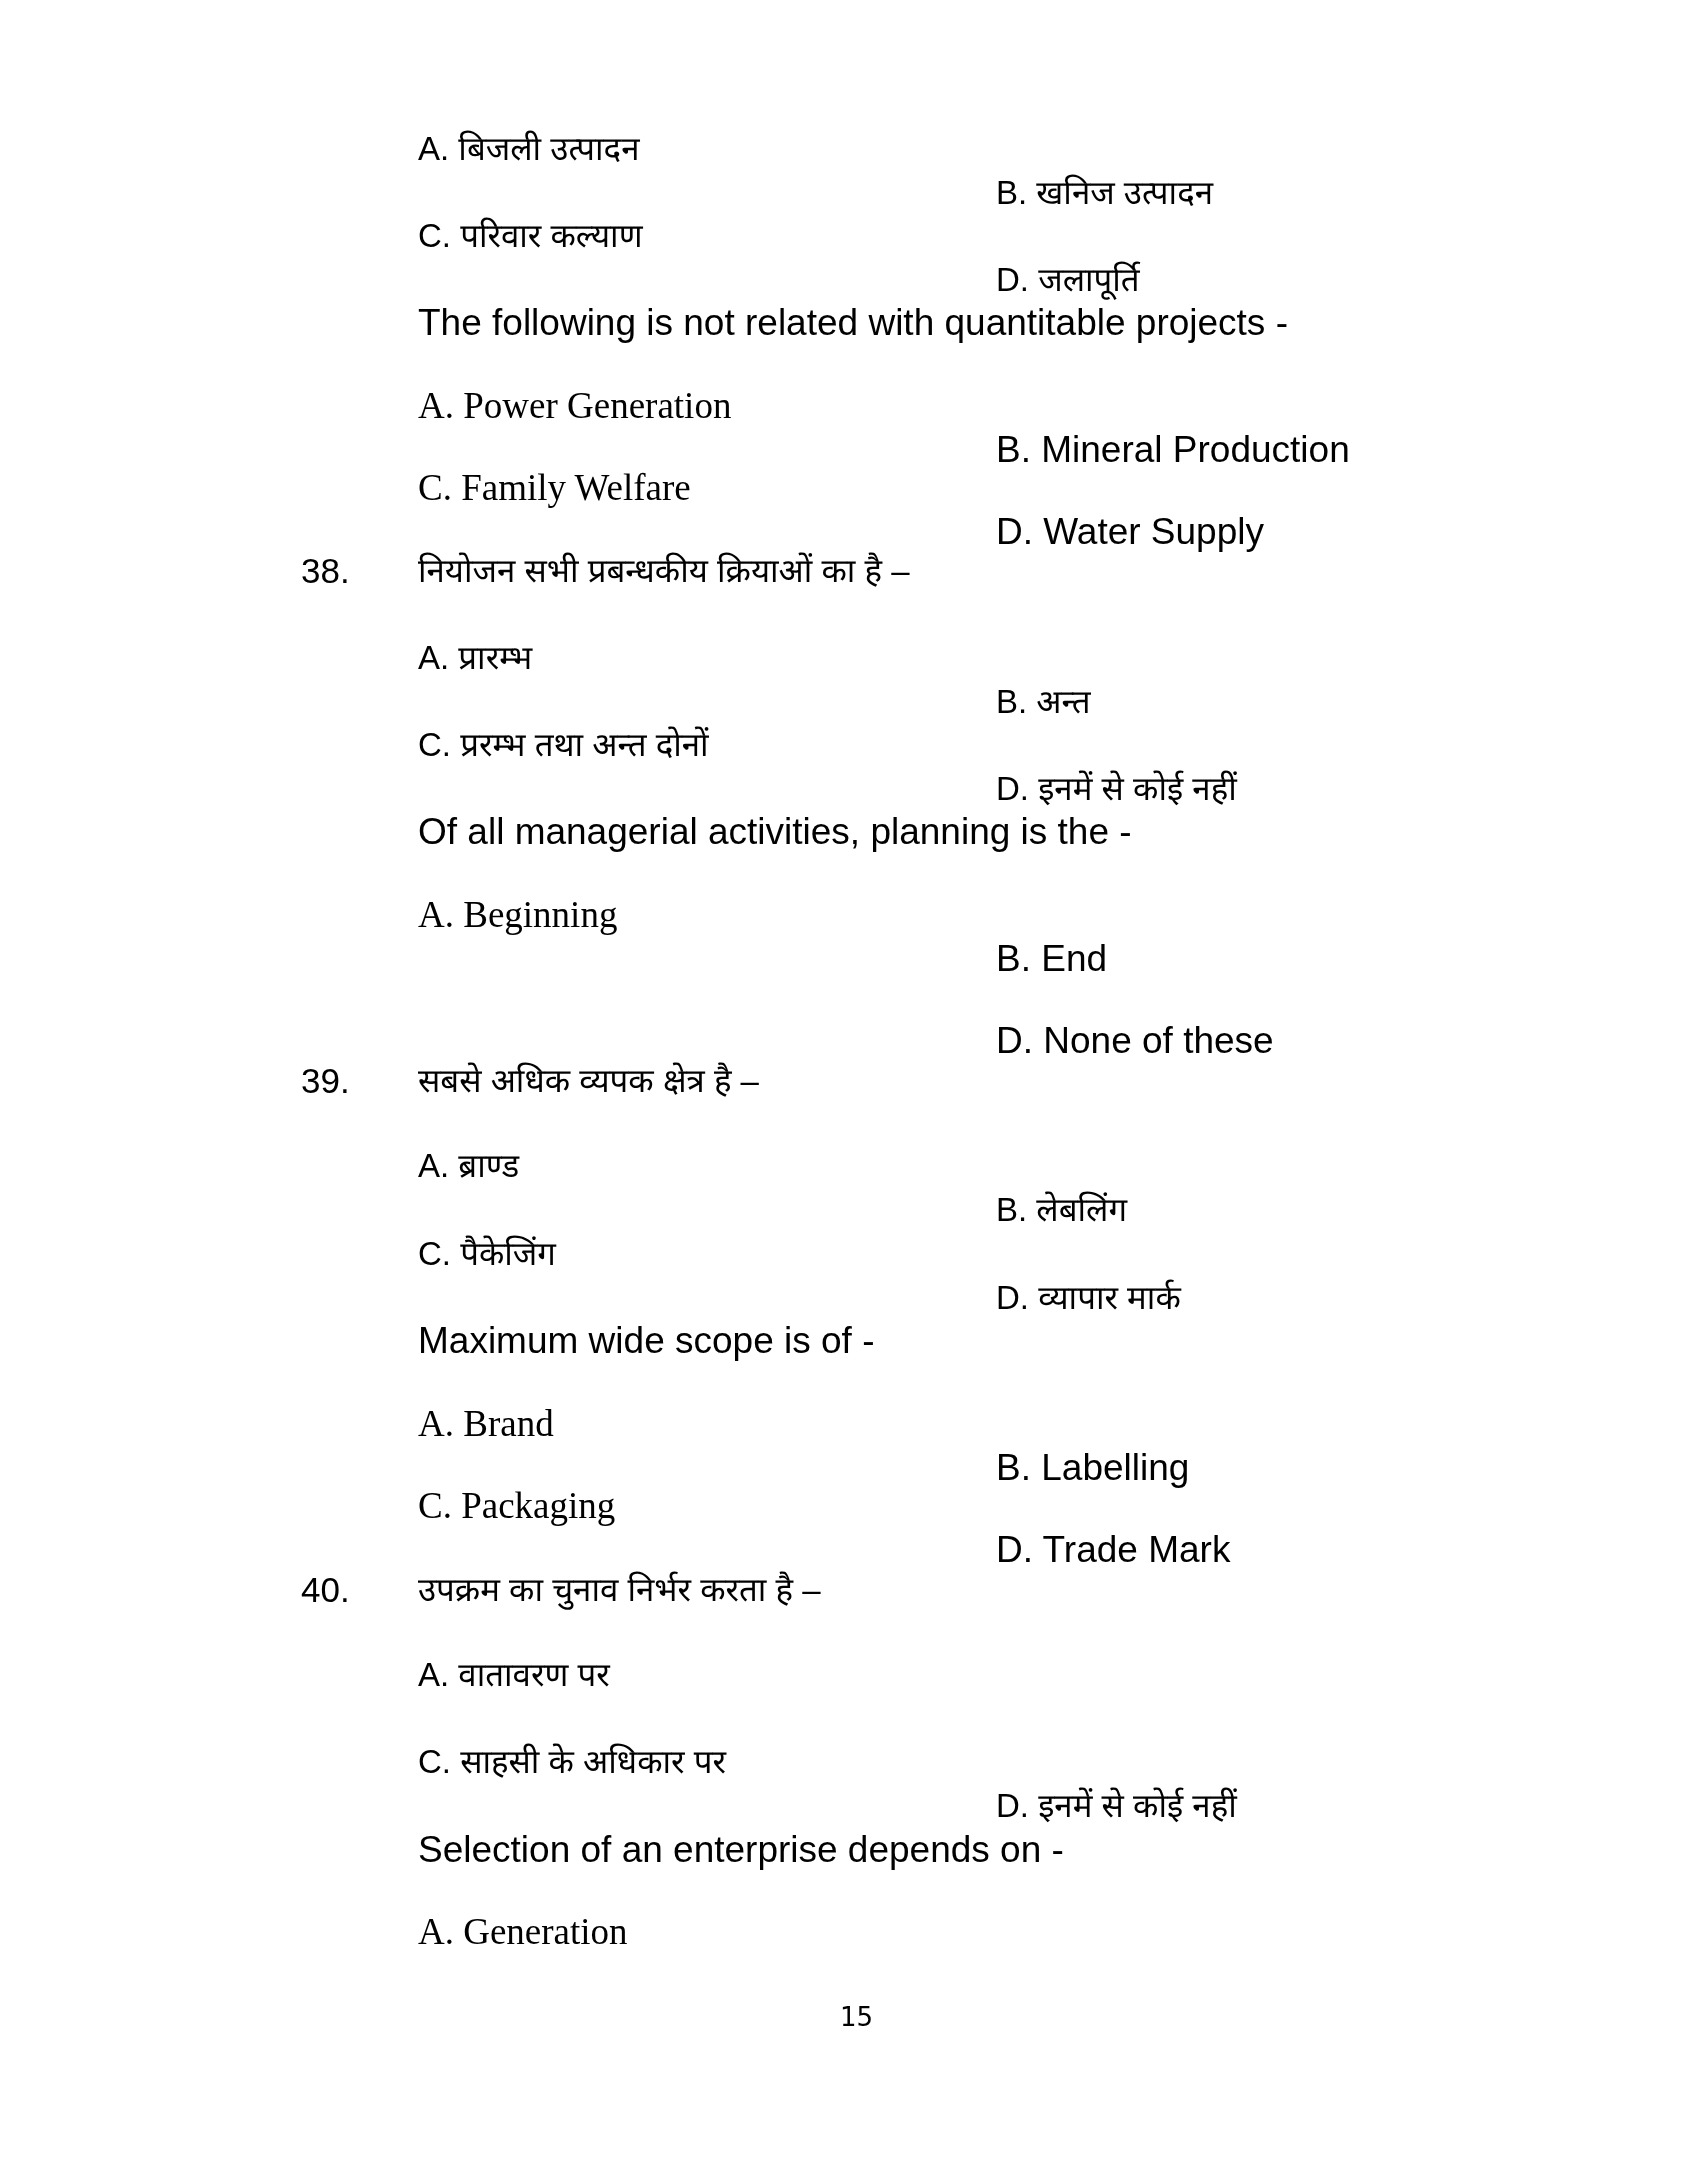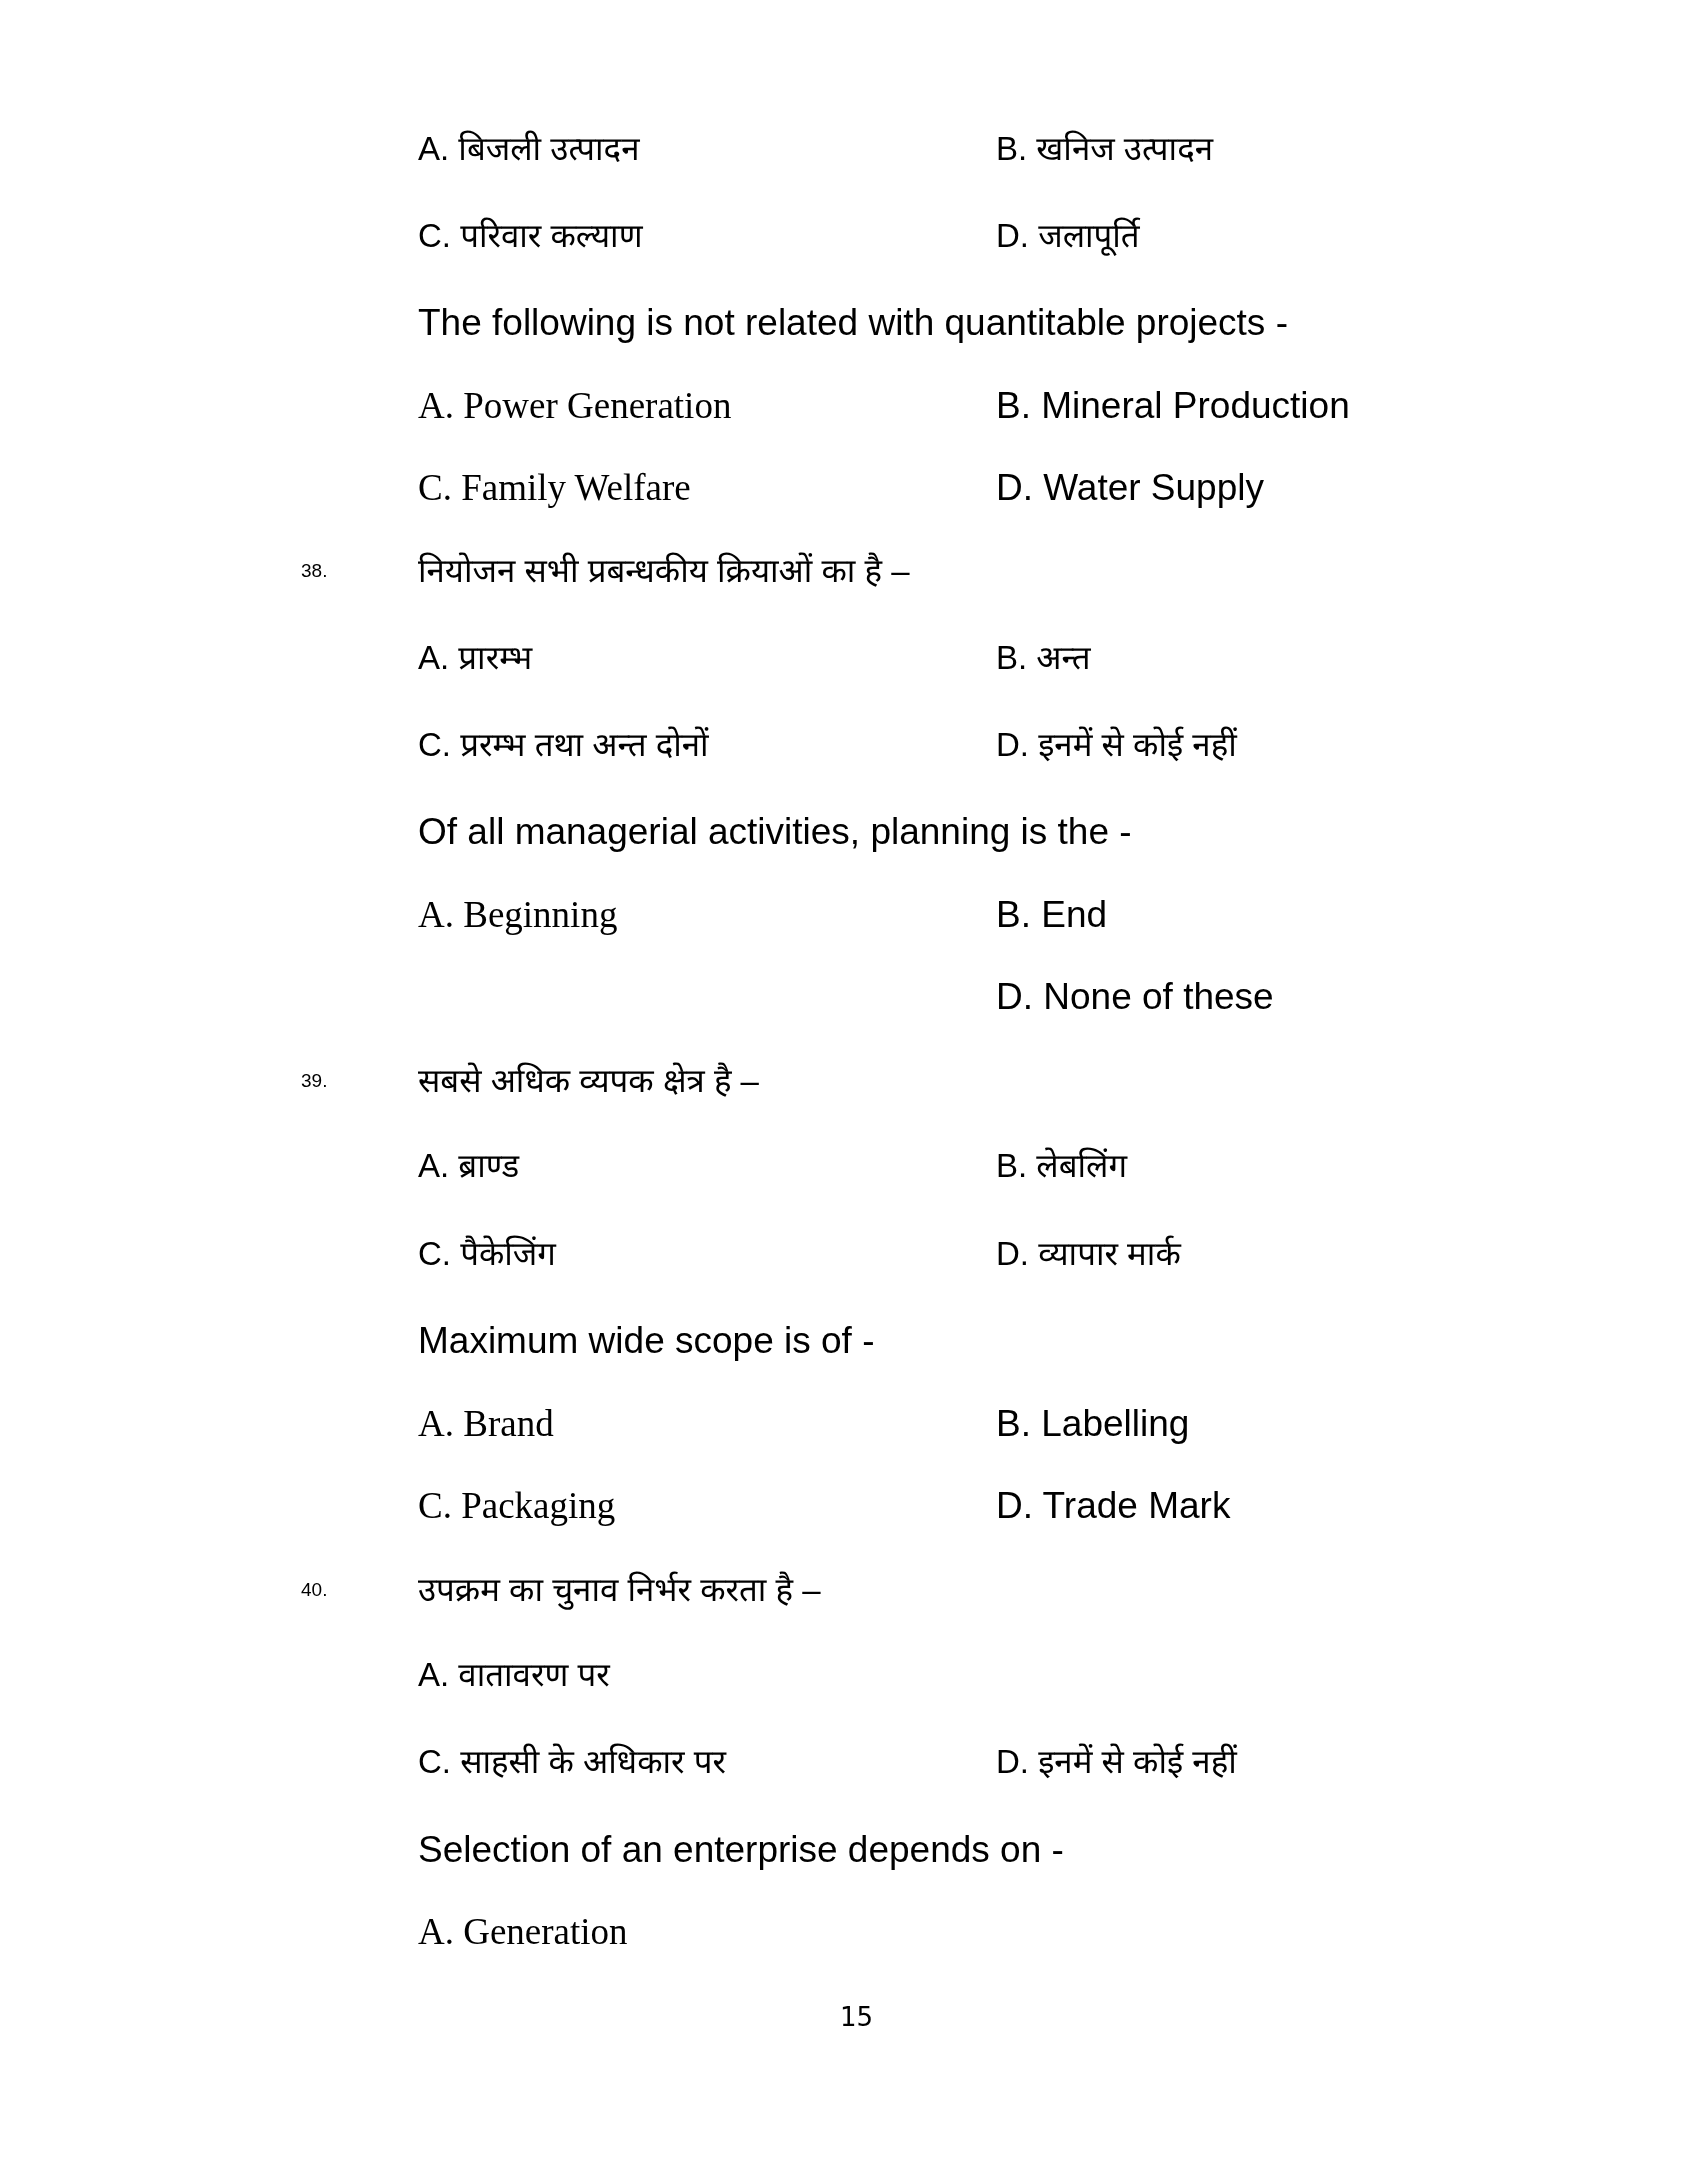--- a/index.html
+++ b/index.html
@@ -1,22 +1,22 @@
 <!DOCTYPE html>
 <html><head>
 <meta charset="utf-8">
 <style>
   html, body { margin: 0; padding: 0; background: #ffffff; }
   body { width: 1683px; height: 2178px; position: relative; overflow: hidden;
          font-family: "Liberation Sans", "DejaVu Sans", sans-serif; color: #000; }
   .page { position: absolute; left: 0; top: 0; width: 1683px; height: 2178px; background: #fff; }
   .row { position: absolute; height: 50px; line-height: 50px; white-space: nowrap; font-size: 37px; }
-  .qnum { position: absolute; left: 301px; font-size: 19px; height: 50px; line-height: 50px; }
+  .qnum { position: absolute; left: 301px; font-size: 35px; height: 50px; line-height: 50px; }
   .col-a { left: 418px; font-family: Liberation Serif, serif; }
-  .col-b { left: 996px; }
+  .col-b { left: 996px; margin-top: 44px; }
   .stem { left: 418px; }
   .hi { font-family: Liberation Sans, sans-serif; font-size: 33px; }
   .pagenum { position: absolute; left: 0; width: 1713px; text-align: center; top: 2002px;
              font-size: 26px; font-family: "DejaVu Sans", sans-serif; }
 </style>
 </head>
 <body>
 
 <div class="page">
 

